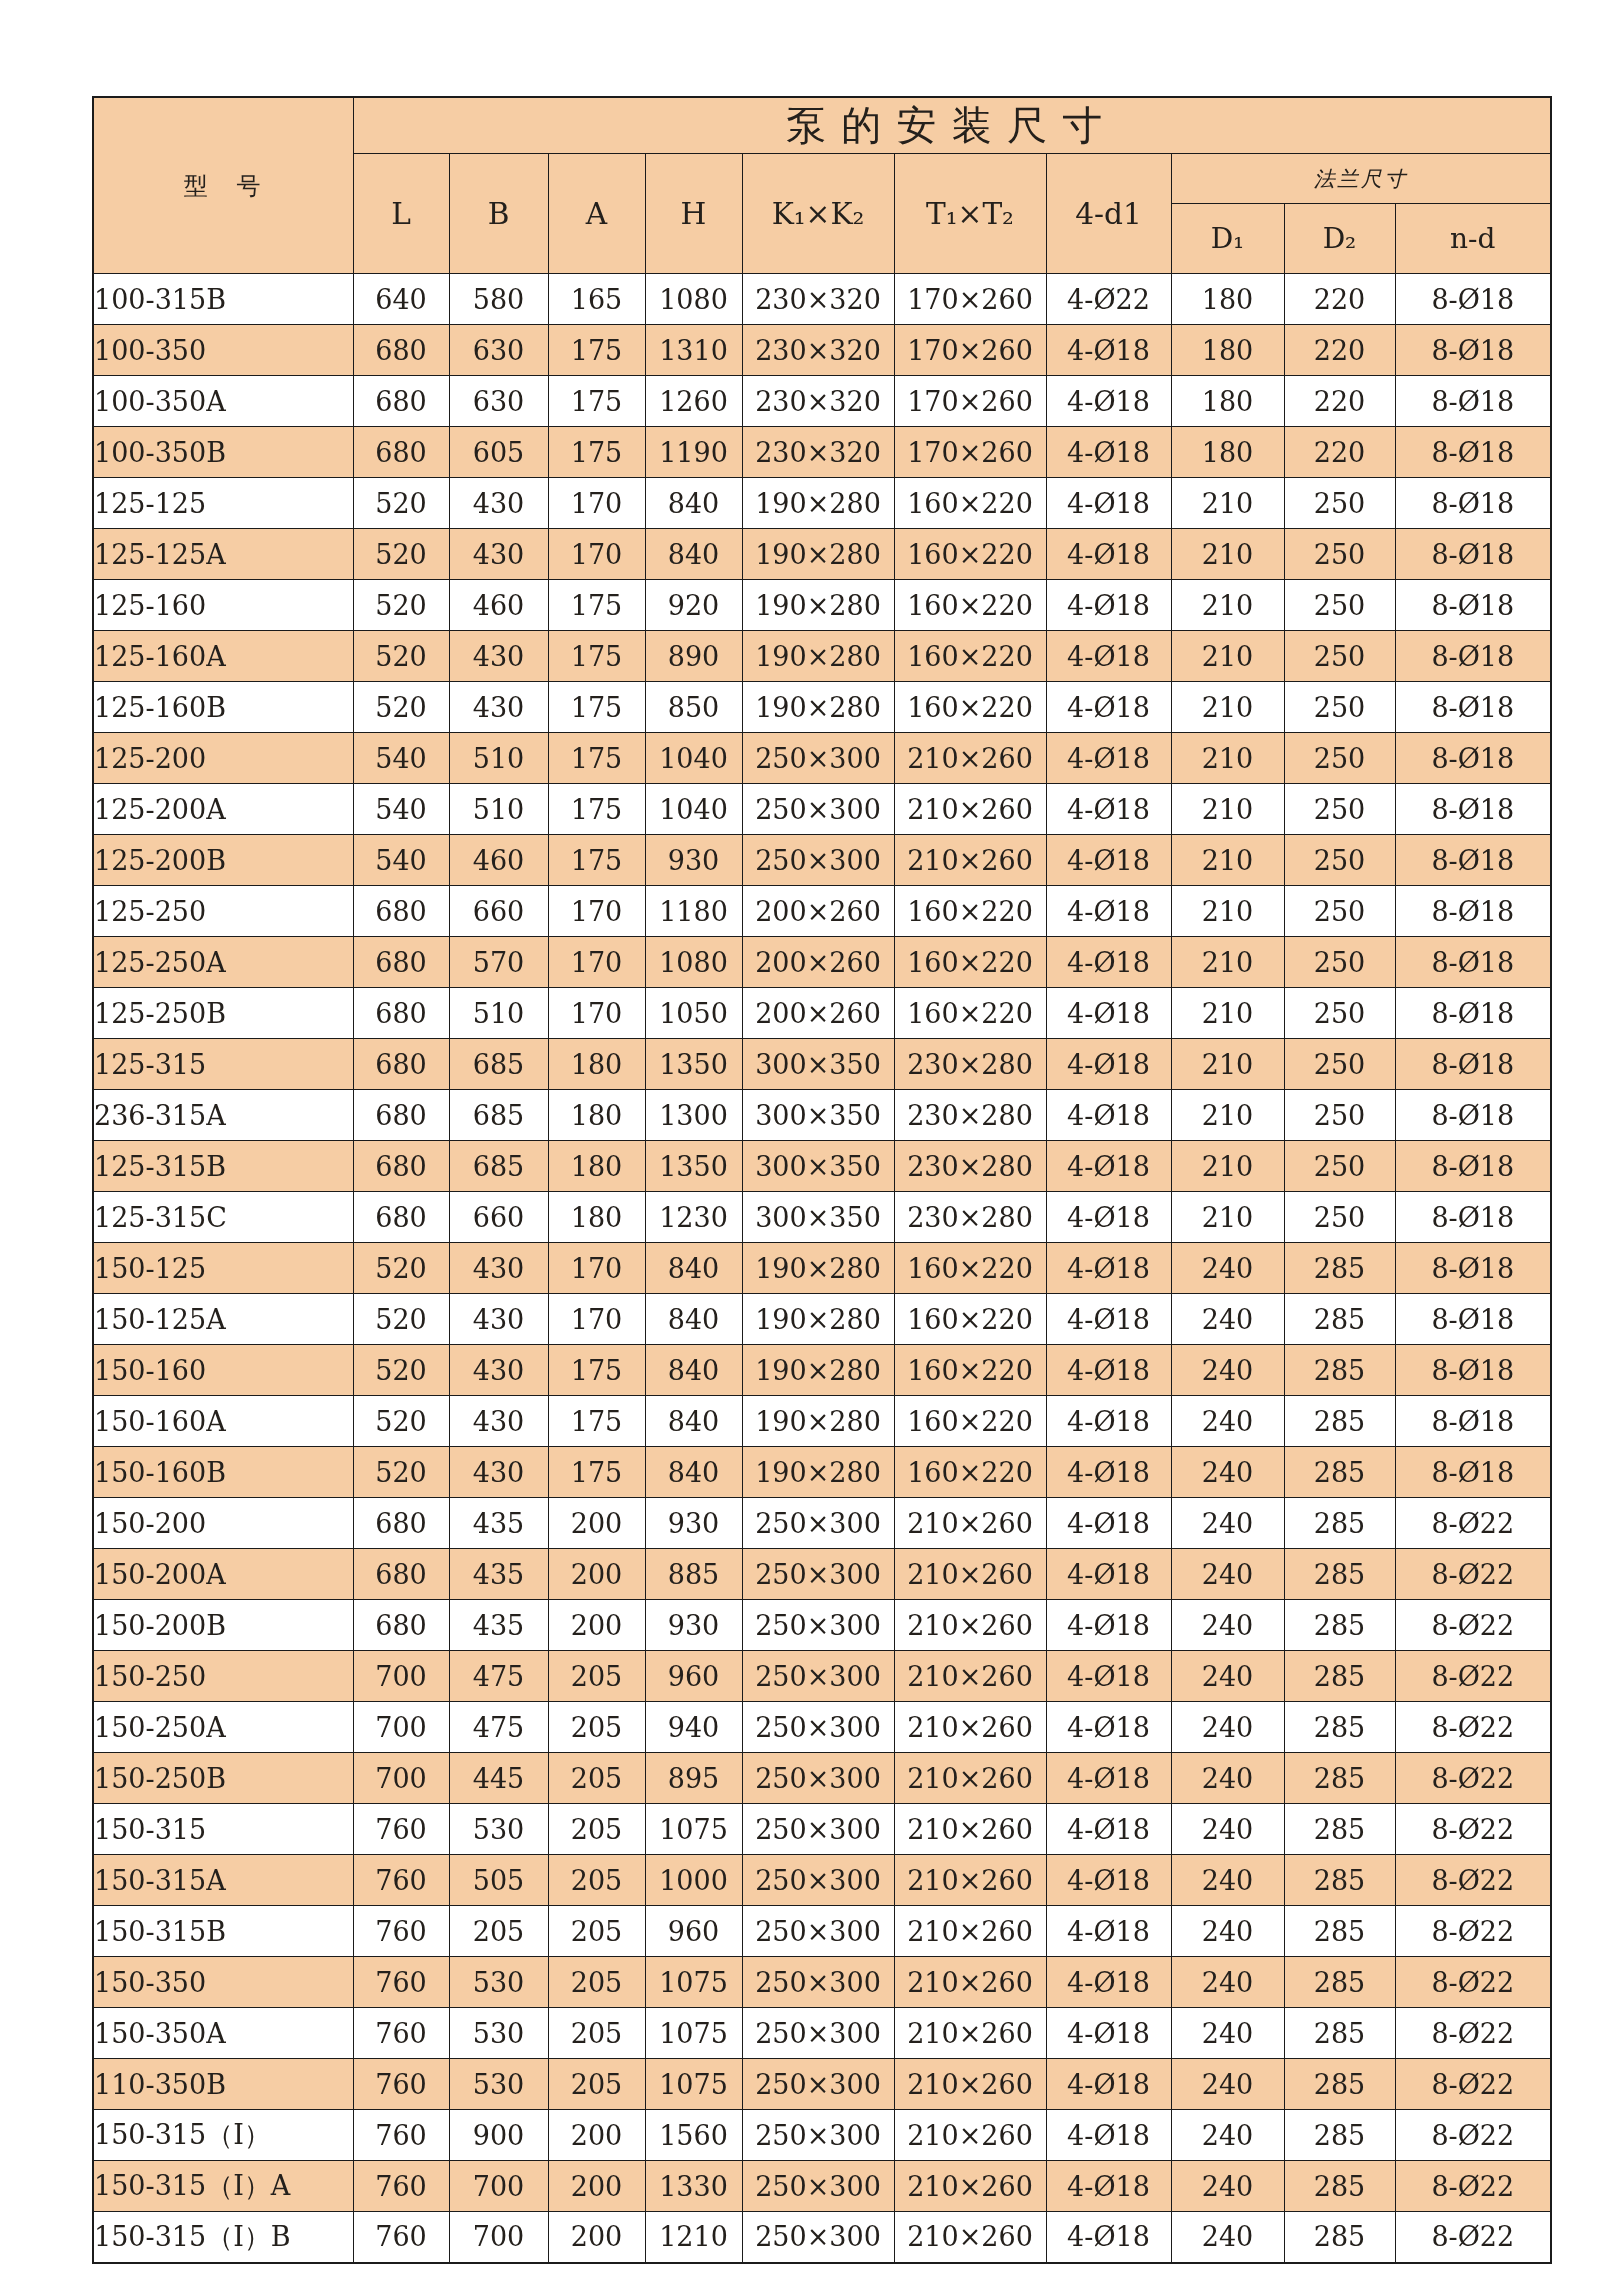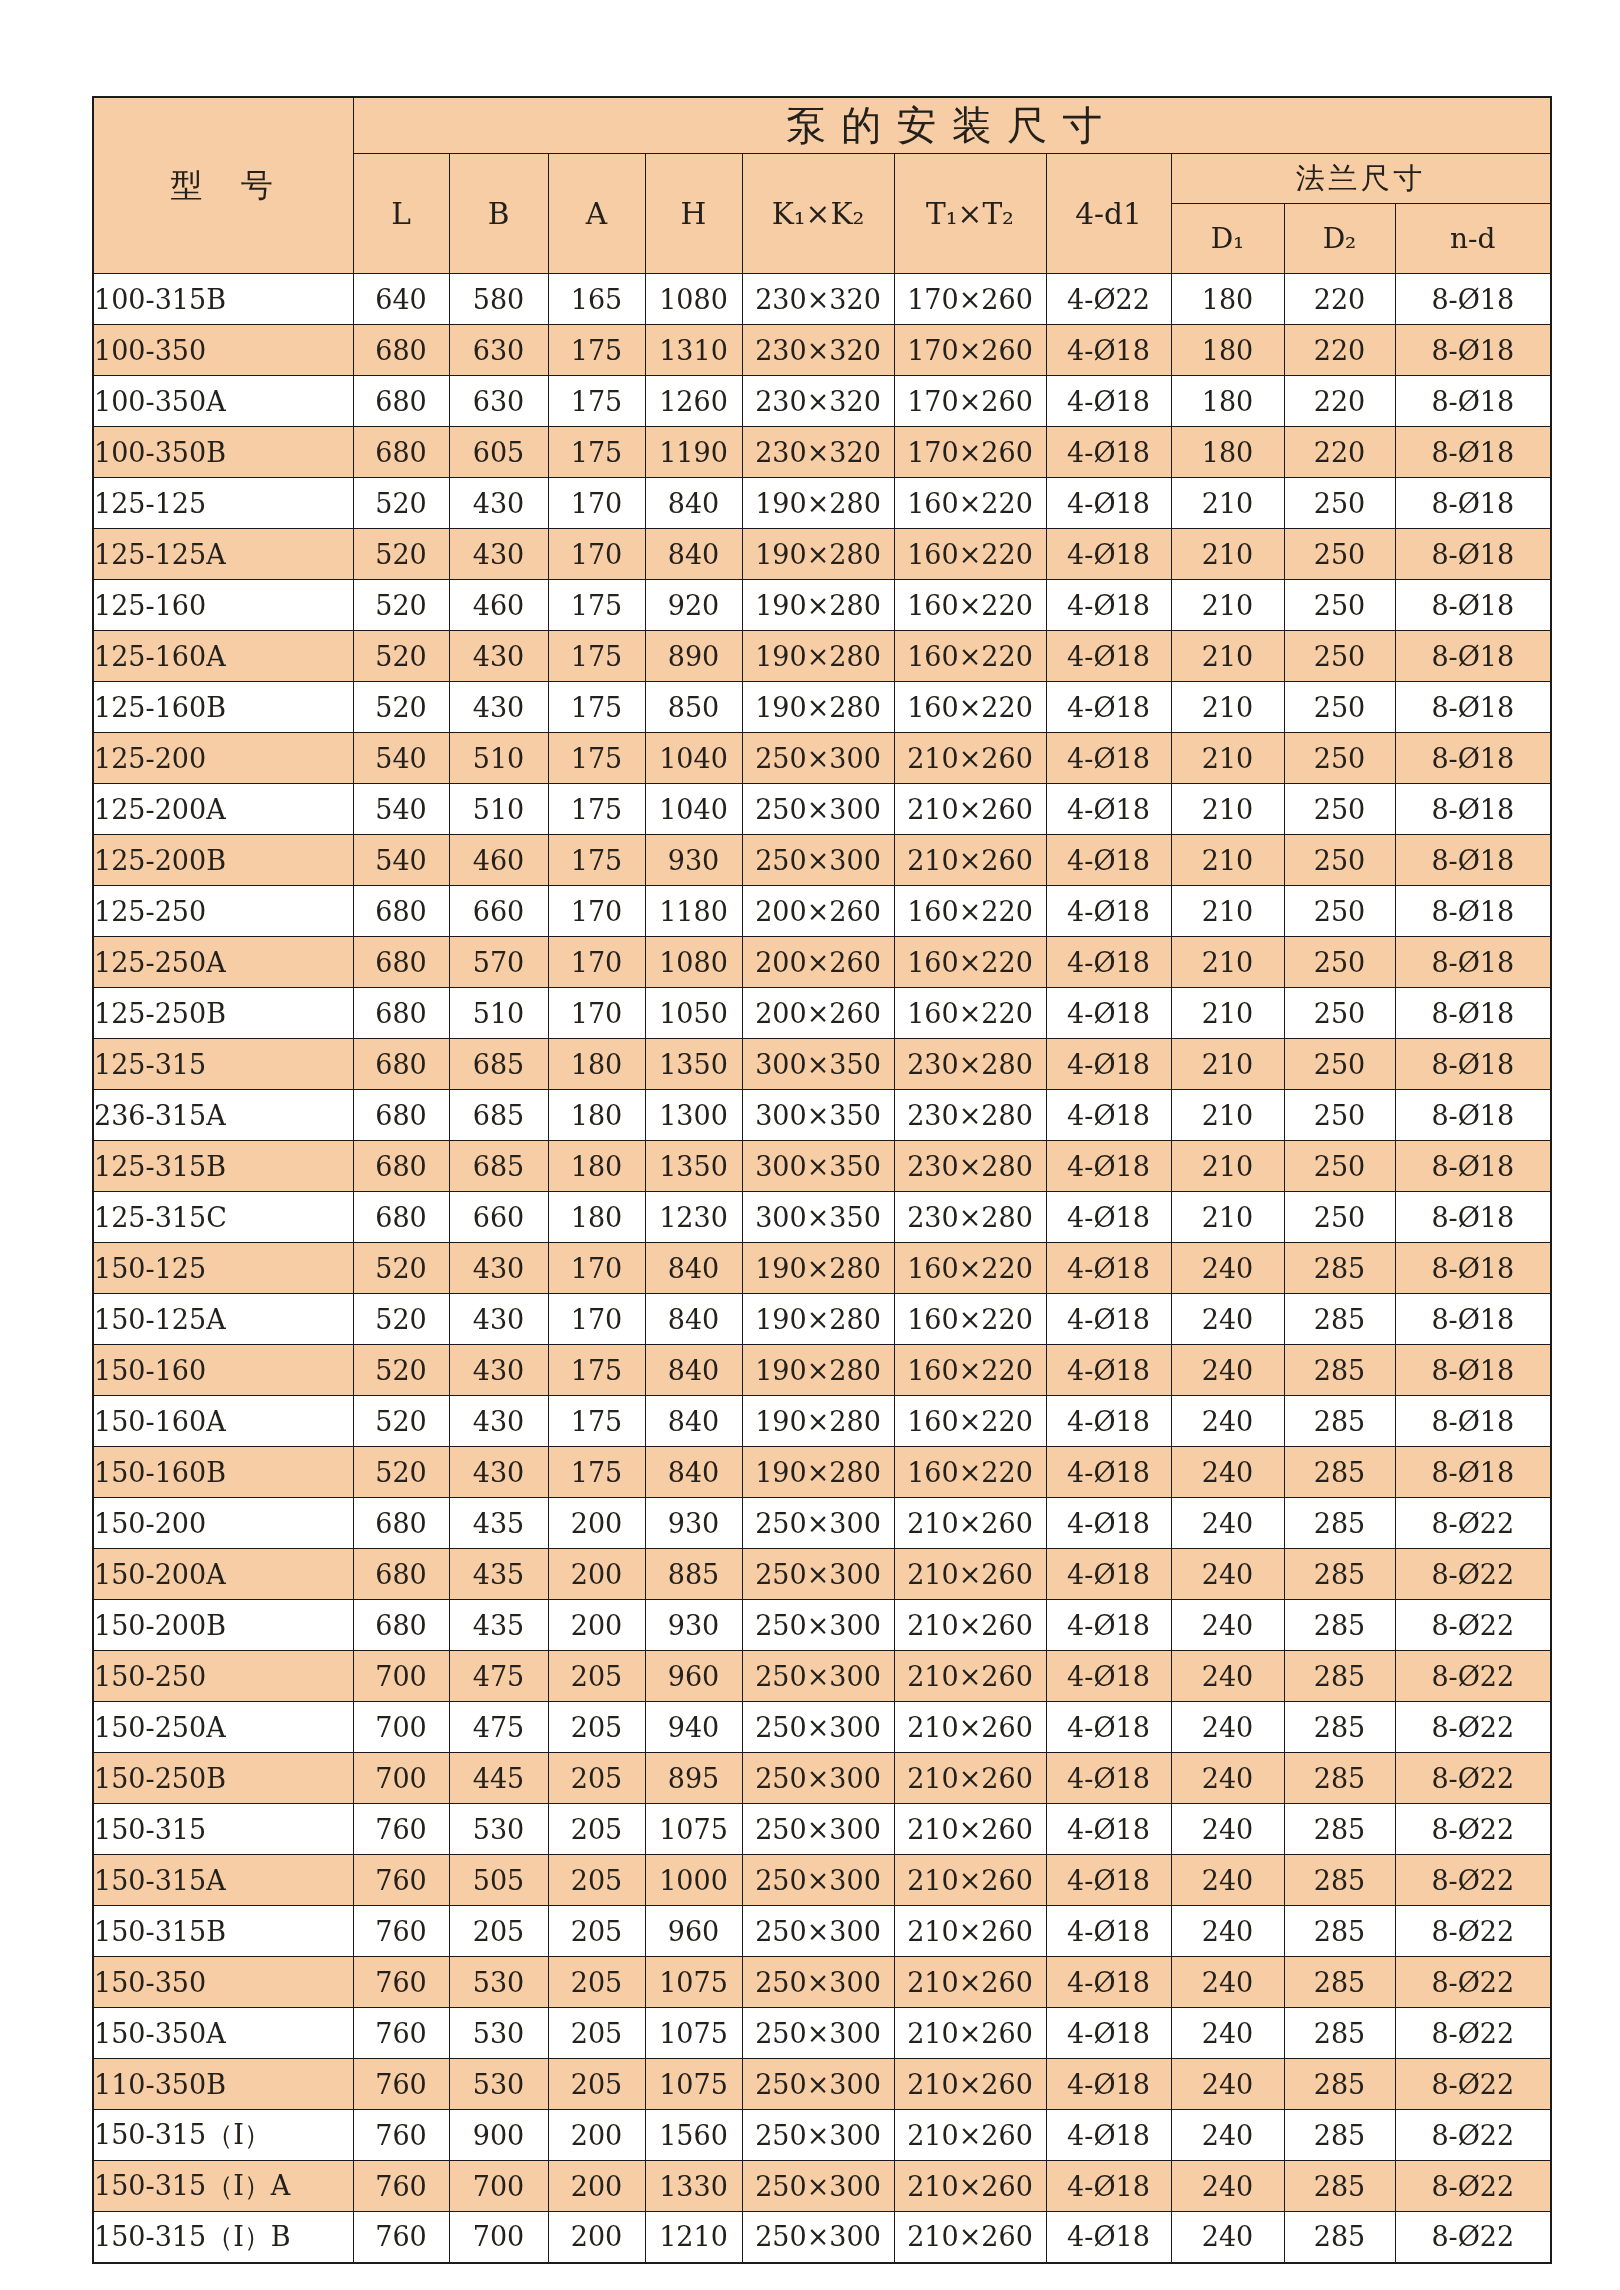--- a/index.html
+++ b/index.html
@@ -32,27 +32,27 @@
     white-space:nowrap;
   }
   table.spec{border:2.7px solid var(--border);}
   
   th{background:var(--stripe);font-weight:normal;}
   th.title-cell{
     height:56px;font-size:40px;letter-spacing:0.38em;
     border-bottom-width:3.6px;
   }
   th.model-cell-h{
-    font-size:32px;letter-spacing:0.10em;
+    font-size:24px;letter-spacing:0.10em;
     border-bottom-width:3.6px;border-right-width:2.7px;
   }
   th.col-letter{
     height:102px;font-size:29.6px;border-bottom-width:3.6px;
   }
-  th.flange-cell{height:50px;font-size:29px;letter-spacing:0.12em;}
+  th.flange-cell{height:50px;font-size:21px;letter-spacing:0.12em;font-style:italic;}
   th.col-sub{height:70px;font-size:28px;border-bottom-width:3.6px;}
   
   tbody td{height:51px;font-size:27px;background:var(--plain);}
   tbody tr.stripe td{background:var(--stripe);}
   tbody td.model{
     text-align:left;
   }
 </style>
 </head>
 <body>

